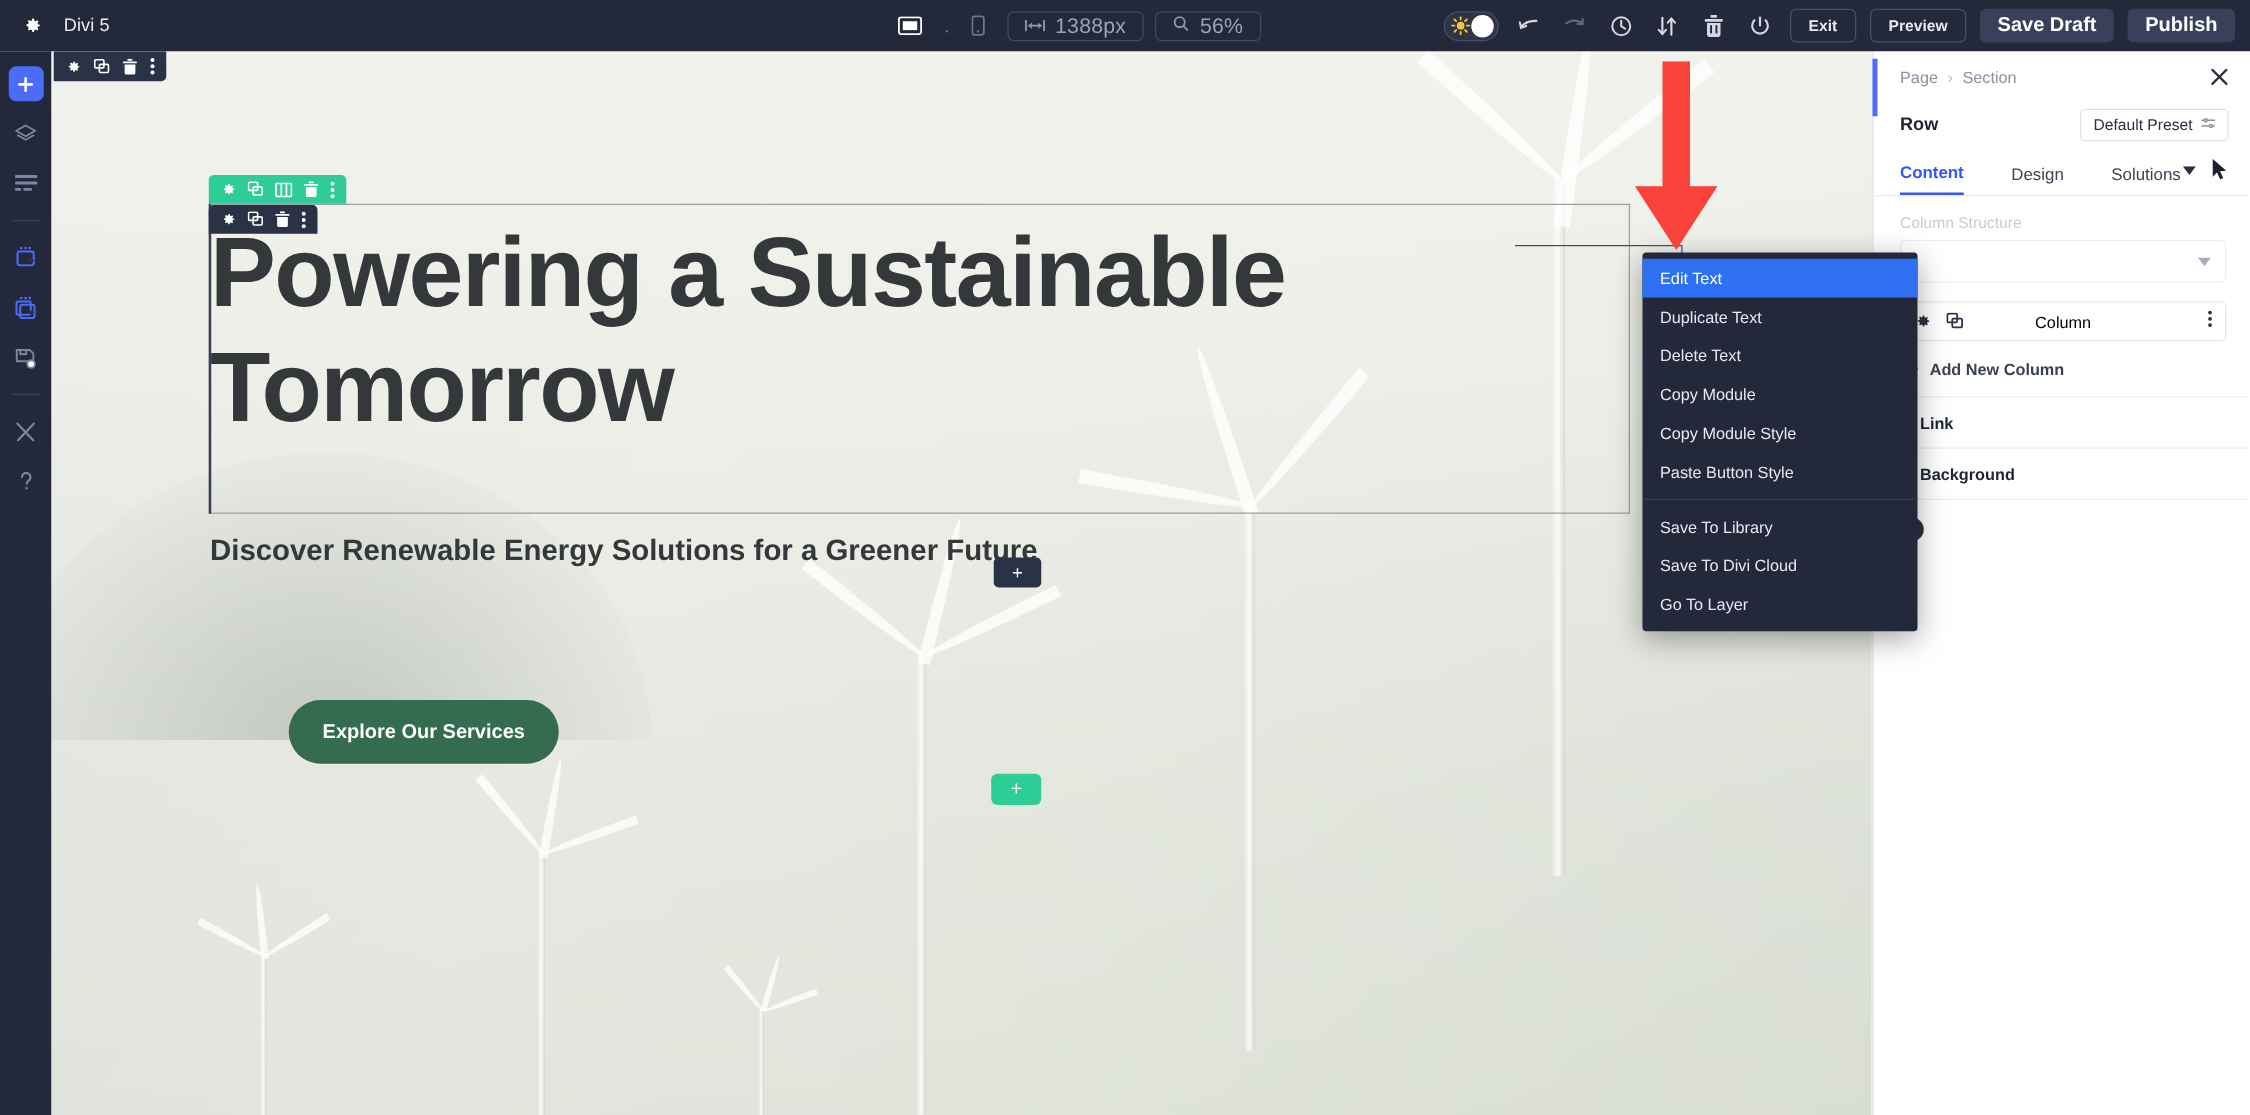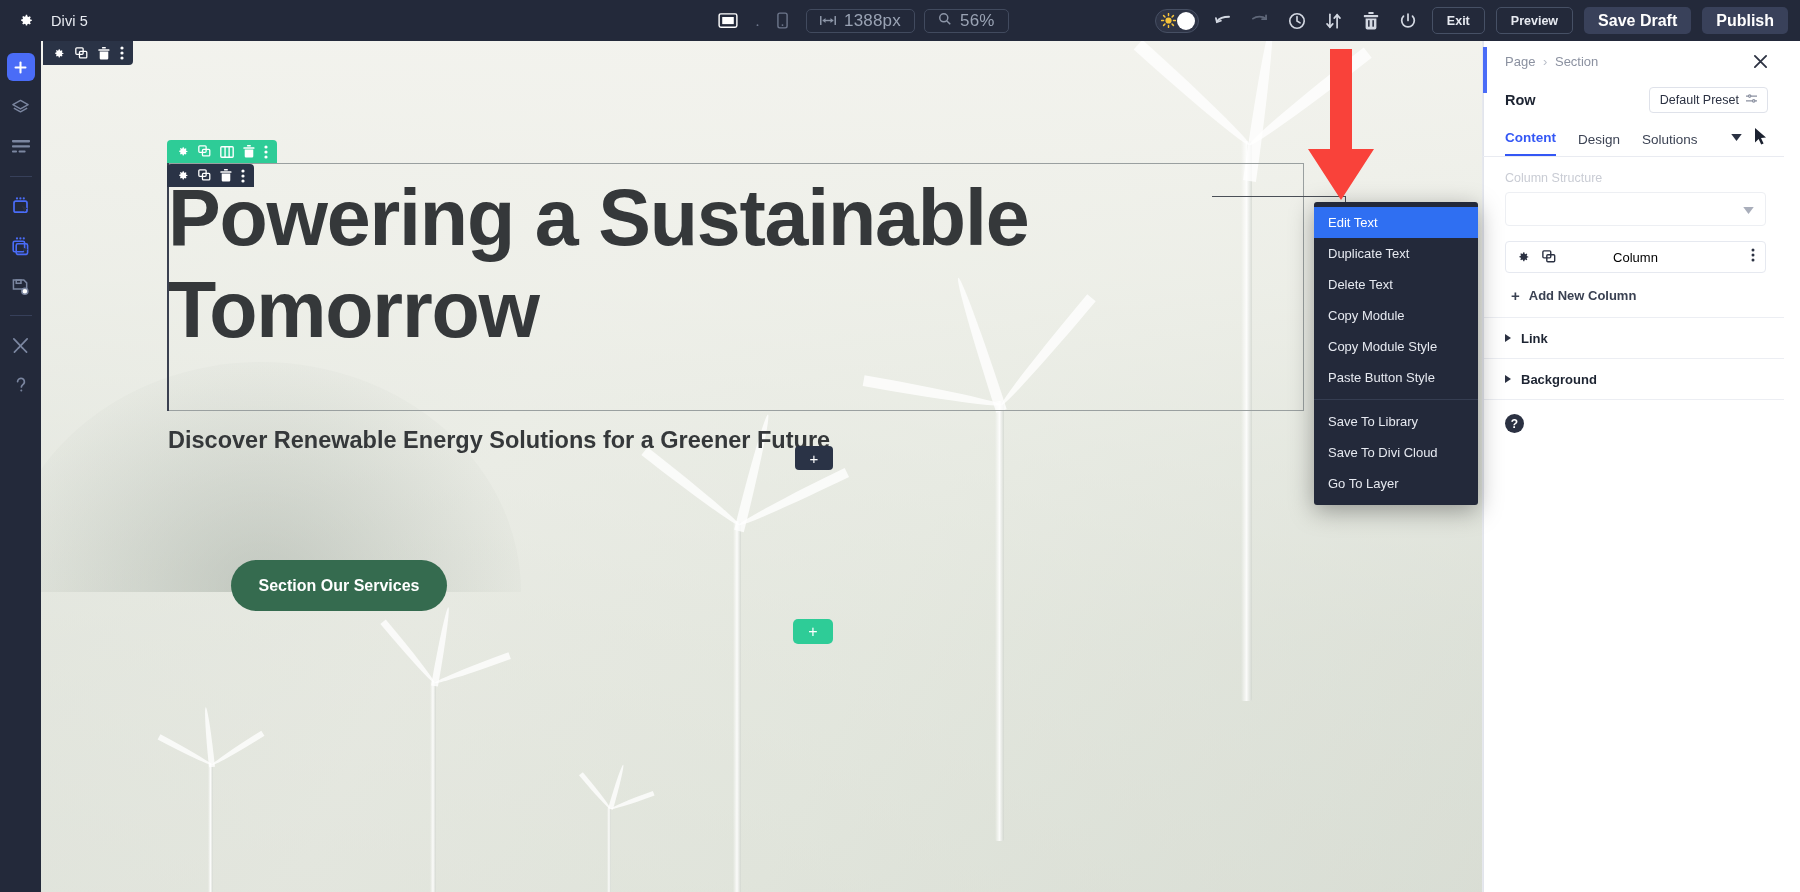--- a/index.html
+++ b/index.html
@@ -147,21 +147,21 @@
     align-items: center; justify-content: center; font-size: 15px; cursor: pointer; z-index: 22;
   }
   .add-green {
     position: absolute; left: 752px; top: 578px; width: 40px; height: 25px;
     background: #2ecc97; border-radius: 5px; color: #fff; display: flex;
     align-items: center; justify-content: center; font-size: 16px; cursor: pointer; z-index: 22;
   }
 
   
   .ctxmenu {
-    position: absolute; left: 1314px; top: 202px; width: 164px;
+    position: absolute; left: 1314px; top: 202px; width: 220px;
     background: #23293a; border-radius: 3px; padding: 5px 0 6px 0;
     box-shadow: 0 6px 24px rgba(0,0,0,.35); z-index: 70;
   }
   .ctx-item {
     height: 31px; display: flex; align-items: center; padding: 0 14px;
     color: #e6e9f0; font-size: 13px; cursor: pointer;
   }
   .ctx-item.active { background: #2f6ff2; color: #ffffff; }
   .ctx-sep { height: 1px; background: #353d51; margin: 6px 0 6px 0; }
   .ctx-conn {
@@ -171,21 +171,21 @@
   .ctx-conn-v {
     position: absolute; left: 1345px; top: 196px; width: 1px; height: 9px;
     background: #4a4f57; z-index: 65;
   }
 
   
   .arrow { position: absolute; left: 1302px; top: 49px; z-index: 80; }
 
   
   .rpanel {
-    position: absolute; top: 41px; right: 16px; width: 302px; height: 851px;
+    position: absolute; top: 41px; right: 1px; width: 302px; height: 851px;
     background: #ffffff; border-left: 1px solid #e6e8ee; z-index: 55;
   }
   .rp-accent { position: absolute; left: 0; top: 6px; width: 4px; height: 46px; background: #4a6cf7; }
   .rp-crumb {
     height: 40px; display: flex; align-items: center; padding: 0 16px 0 22px;
     justify-content: space-between;
   }
   .crumb-text { font-size: 13px; color: #8b91a0; }
   .crumb-text .cur { color: #8b91a0; }
   .crumb-sep { color: #b9bec9; margin: 0 4px; }
@@ -194,21 +194,21 @@
     height: 38px; display: flex; align-items: center; justify-content: space-between;
     padding: 0 16px 0 22px;
   }
   .rp-title .tt { font-size: 14.5px; font-weight: bold; color: #1d2432; }
   .preset-btn {
     height: 26px; border: 1px solid #dfe2ea; border-radius: 4px; background: #fff;
     display: flex; align-items: center; gap: 7px; padding: 0 10px;
     font-size: 12.5px; color: #2b3142; cursor: pointer;
   }
   .rp-tabs {
-    height: 38px; display: flex; align-items: flex-end; gap: 22px;
+    height: 38px; display: flex; align-items: flex-end; gap: 38px;
     padding: 0 16px 0 22px; border-bottom: 1px solid #e9ebf1; position: relative;
   }
   .rp-tab {
     font-size: 13.5px; color: #3c4354; padding-bottom: 9px; cursor: pointer;
   }
   .rp-tab.active { color: #3457f5; font-weight: bold; border-bottom: 2.5px solid #3457f5; }
   .rp-caret { position: absolute; right: 42px; bottom: 11px; cursor: pointer; color: #2b3142; }
   .rp-cursor { position: absolute; right: 16px; bottom: 7px; }
 
   .rp-body { padding: 14px 18px 0 22px; }
@@ -566,21 +566,21 @@
           <svg width="4" height="14" viewBox="0 0 4 14" fill="currentColor">
             <circle cx="2" cy="2" r="1.6"></circle>
             <circle cx="2" cy="7" r="1.6"></circle>
             <circle cx="2" cy="12" r="1.6"></circle>
           </svg>
         </span>
     </div>
 
     <div class="hero-h1">Powering a Sustainable Tomorrow</div>
     <div class="hero-sub">Discover Renewable Energy Solutions for a Greener Future</div>
-    <div class="hero-btn">Section Our Services</div>
+    <div class="hero-btn">Explore Our Services</div>
 
     <div class="add-dark">+</div>
     <div class="add-green">+</div>
 
   </div>
 
   <div class="ctx-conn"></div>
   <div class="ctx-conn-v"></div>
 
   <div class="ctxmenu">

